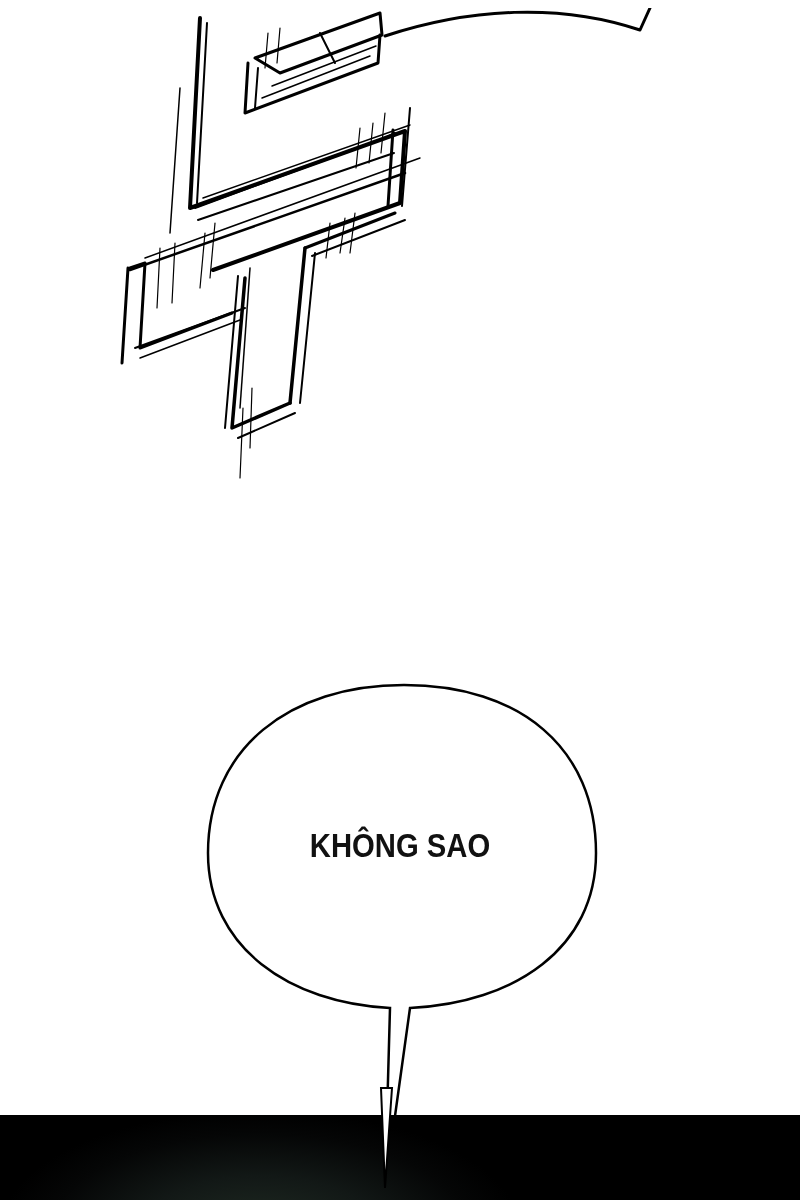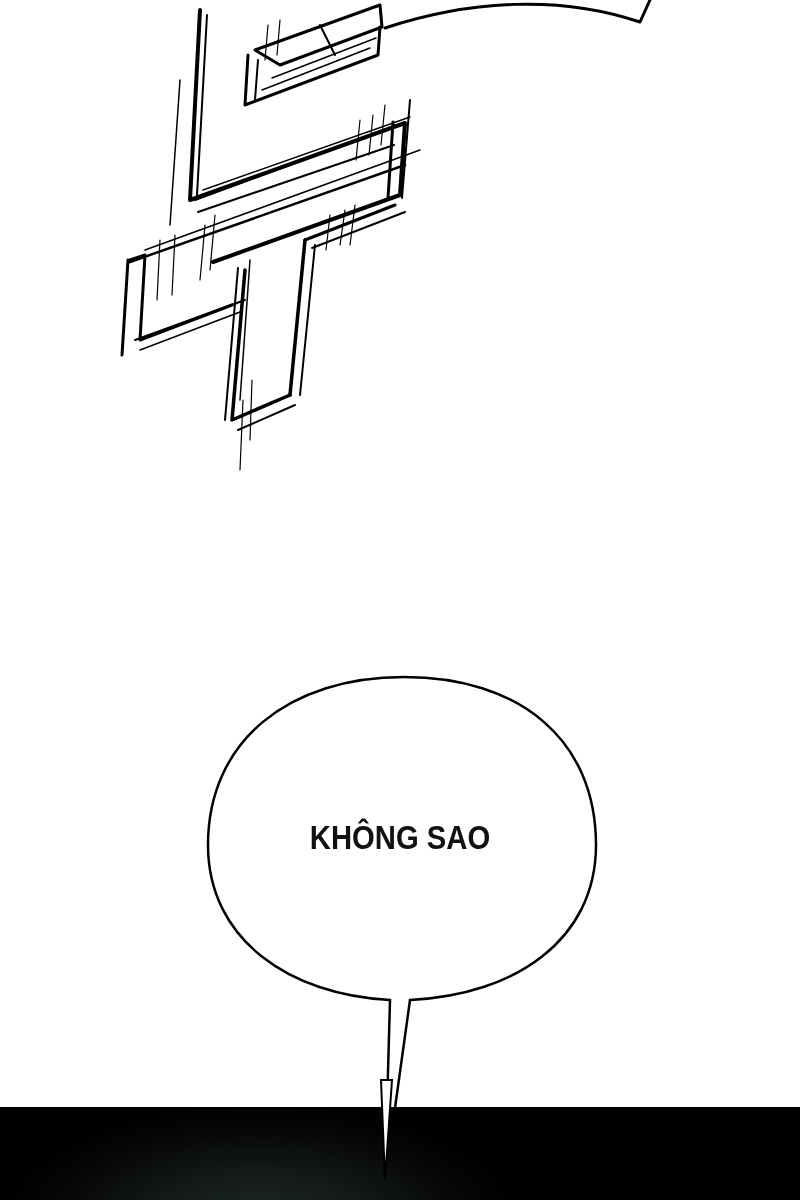--- a/index.html
+++ b/index.html
@@ -1,21 +1,21 @@
 <!DOCTYPE html>
 <html><head>
   <meta charset="utf-8">
   <style>
     html, body { margin: 0; padding: 0; }
     body {
       width: 800px; height: 1200px; overflow: hidden;
       background: #ffffff; position: relative;
       font-family: "Liberation Sans", sans-serif;
     }
-    .panel { position: absolute; left: 0; top: 0; width: 800px; height: 1083px; }
+    .panel { position: absolute; left: 0; top: 8px; width: 800px; height: 1083px; }
     .art { position: absolute; left: 0; top: 0; }
     .bubble-text {
       position: absolute; left: 210px; top: 818px; width: 380px;
       text-align: center; font-family: "Liberation Sans", sans-serif;
       font-weight: bold; font-size: 34px; letter-spacing: 0px;
       color: #111111; transform: scaleX(0.86); transform-origin: center;
     }
     .dark-band {
       position: absolute; left: 0; top: 1107px; width: 800px; height: 93px;
       background: radial-gradient(ellipse 260px 120px at 260px 115px, #1f2a22 0%, #121816 45%, #050606 80%, #000000 100%);

